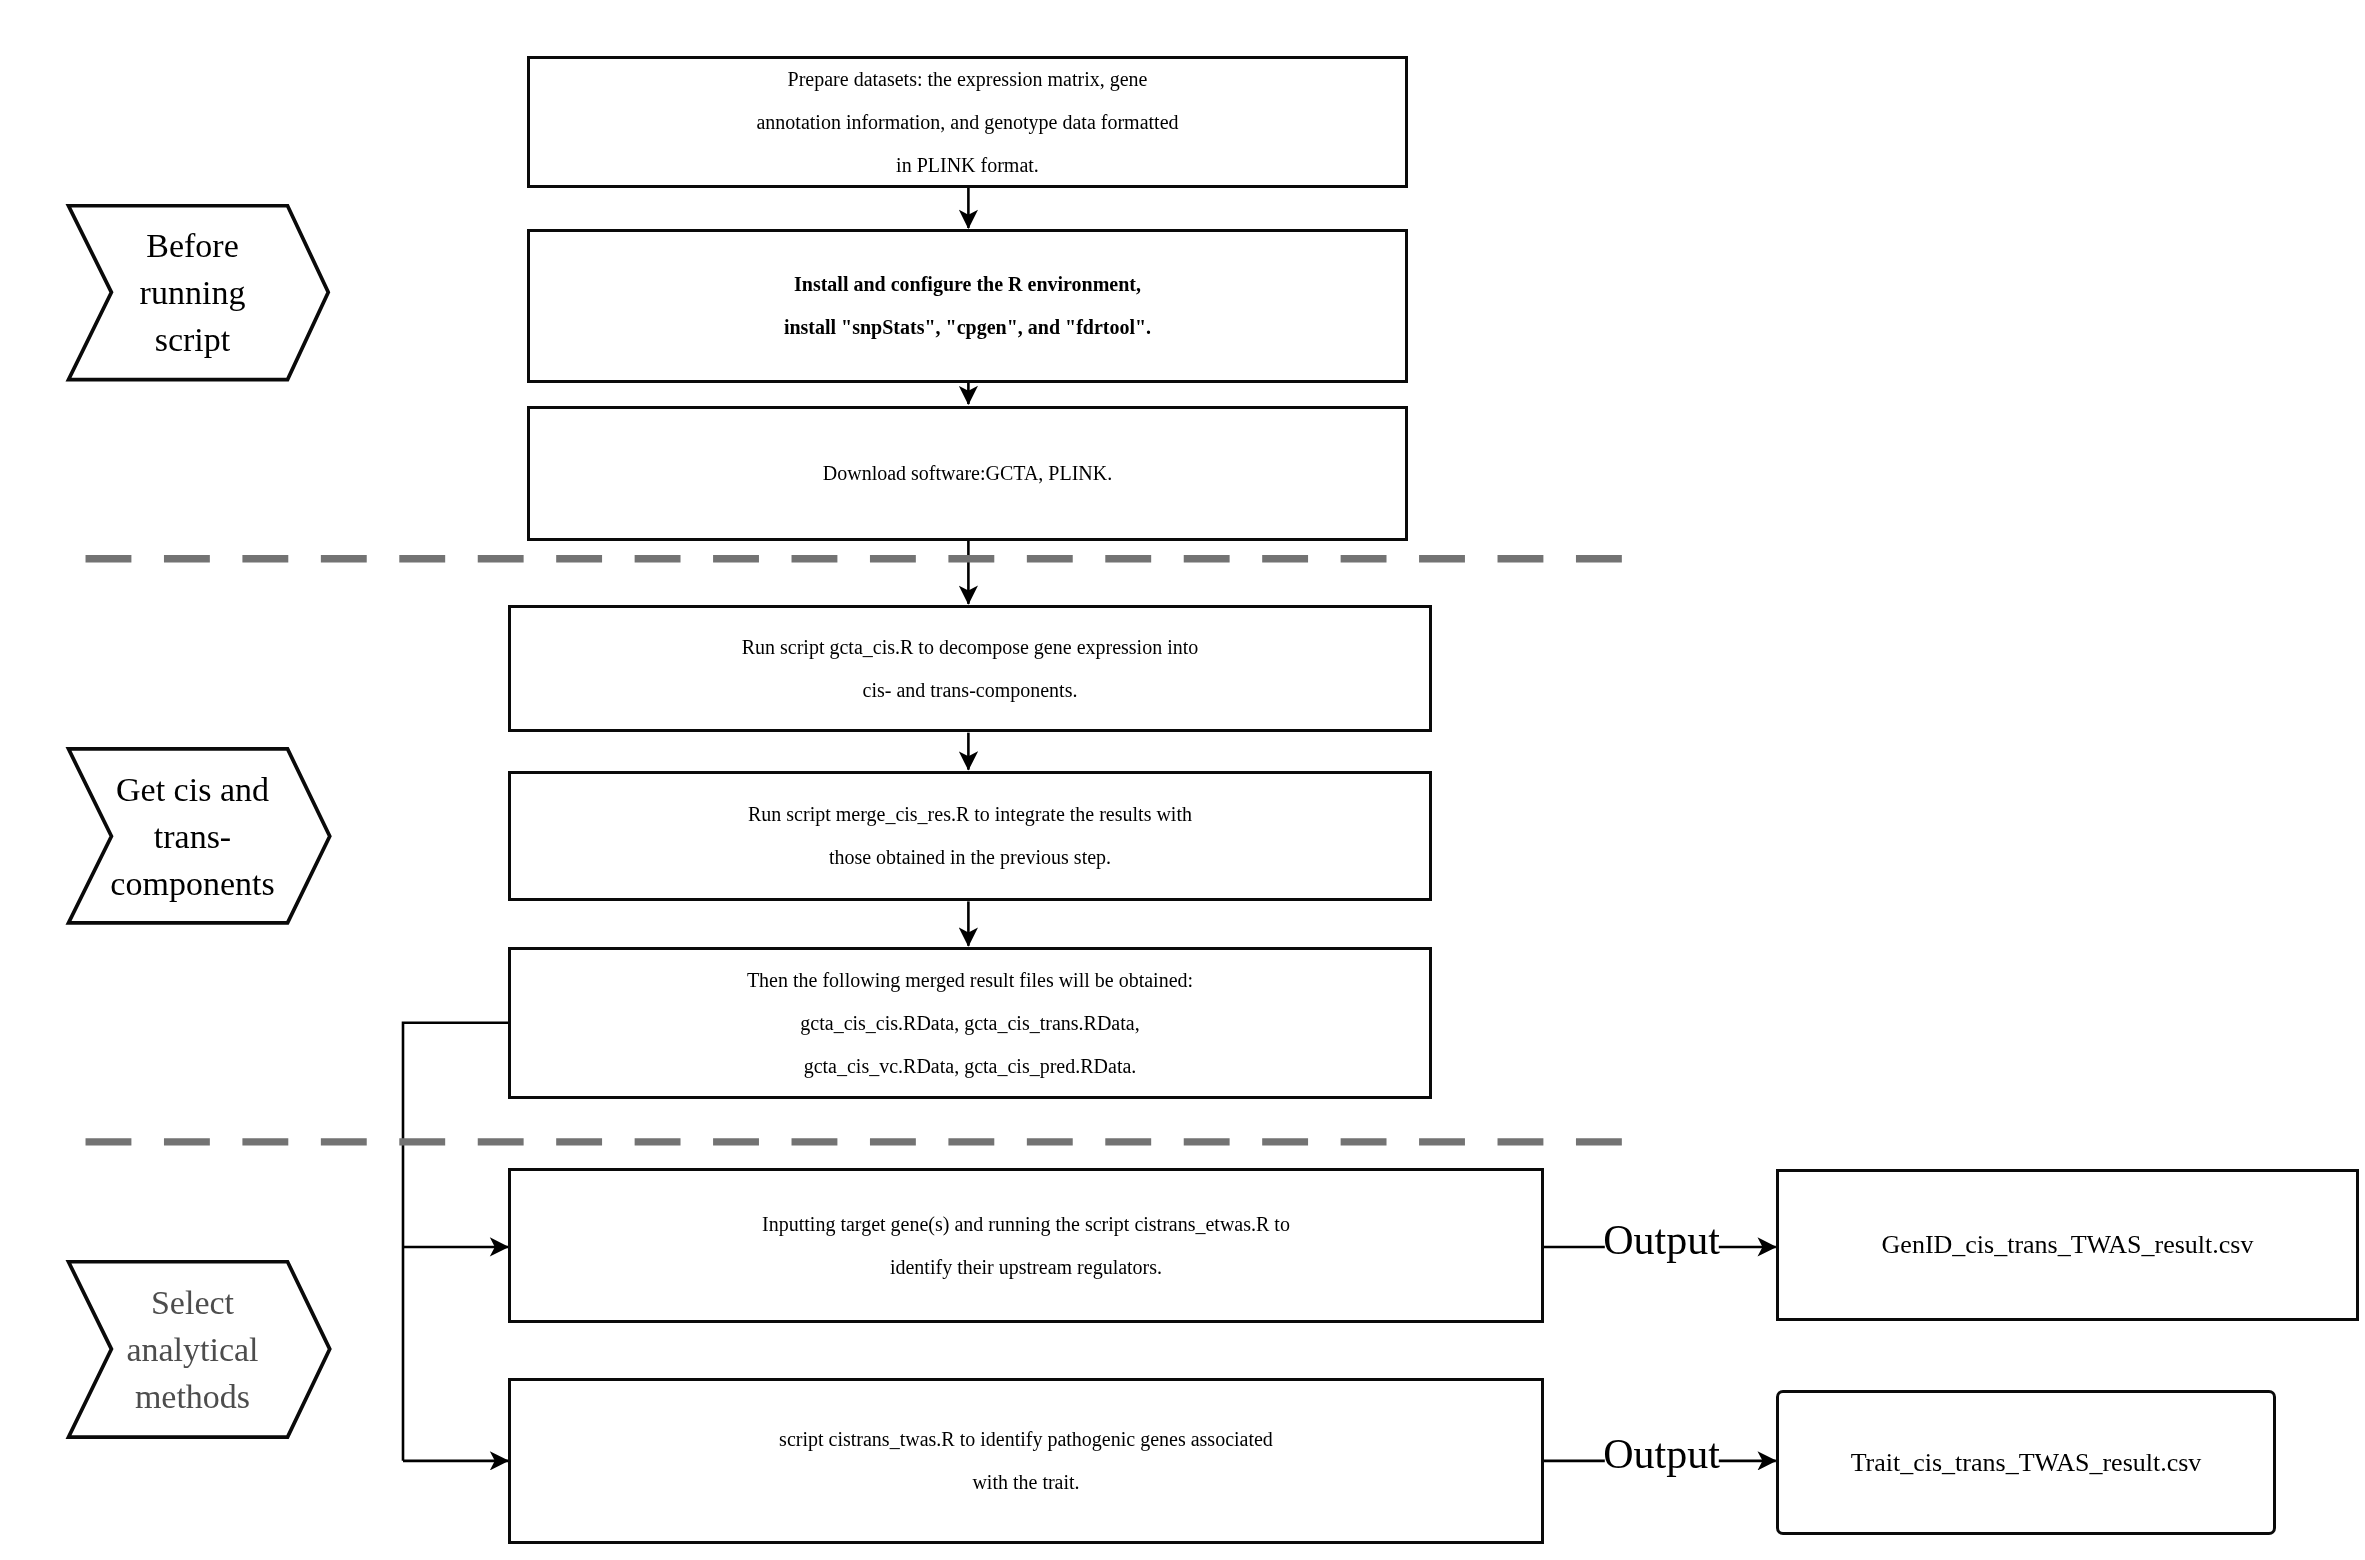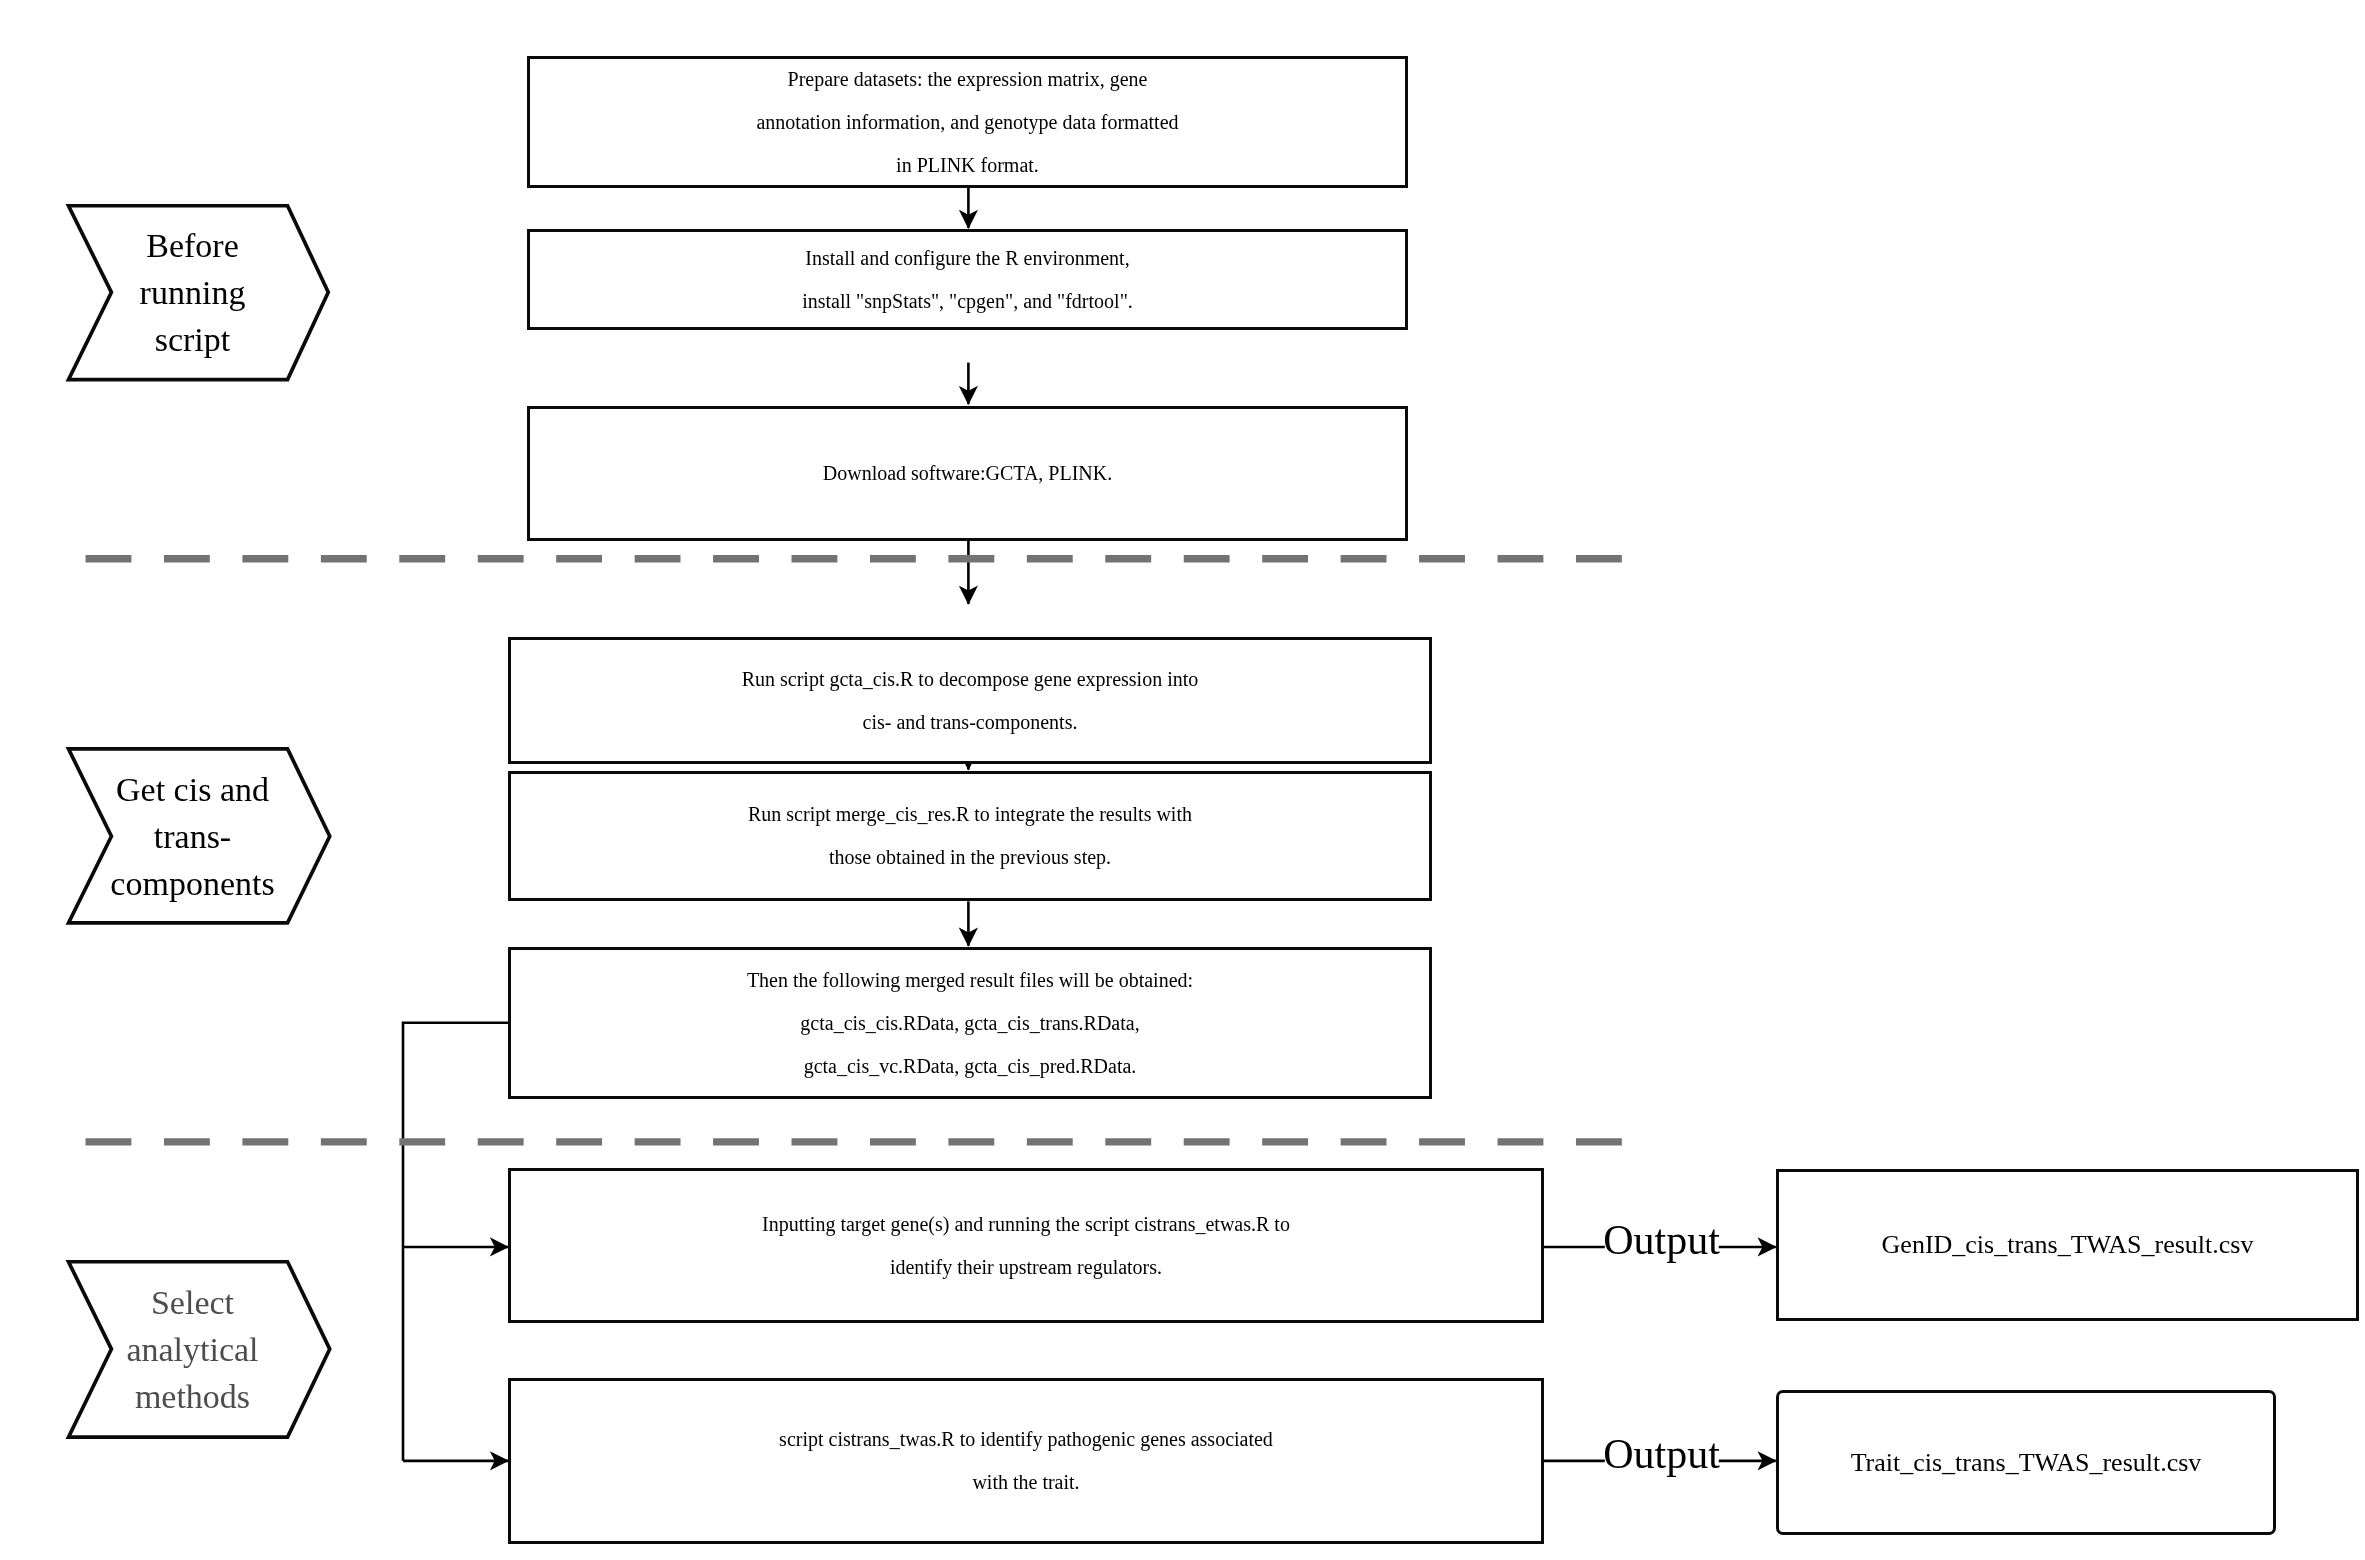--- a/index.html
+++ b/index.html
@@ -100,30 +100,30 @@
     <span>analytical</span>
     <span>methods</span>
   </div>
 
   <div class="box" style="left:527px;top:56px;width:881px;height:132px;">
     <span>Prepare datasets: the expression matrix, gene</span>
     <span>annotation information, and genotype data formatted</span>
     <span>in PLINK format.</span>
   </div>
 
-  <div class="box" style="left:527px;top:229px;width:881px;height:101px;">
+  <div class="box" style="left:527px;top:229px;width:881px;height:154px;font-weight:bold;">
     <span>Install and configure the R environment,</span>
     <span>install "snpStats", "cpgen", and "fdrtool".</span>
   </div>
 
   <div class="box" style="left:527px;top:406px;width:881px;height:135px;">
     <span>Download software:GCTA, PLINK.</span>
   </div>
 
-  <div class="box" style="left:508px;top:605px;width:924px;height:127px;margin-top:32px;">
+  <div class="box" style="left:508px;top:605px;width:924px;height:127px;">
     <span>Run script gcta_cis.R to decompose gene expression into</span>
     <span>cis- and trans-components.</span>
   </div>
 
   <div class="box" style="left:508px;top:771px;width:924px;height:130px;">
     <span>Run script merge_cis_res.R to integrate the results with</span>
     <span>those obtained in the previous step.</span>
   </div>
 
   <div class="box" style="left:508px;top:947px;width:924px;height:152px;">

